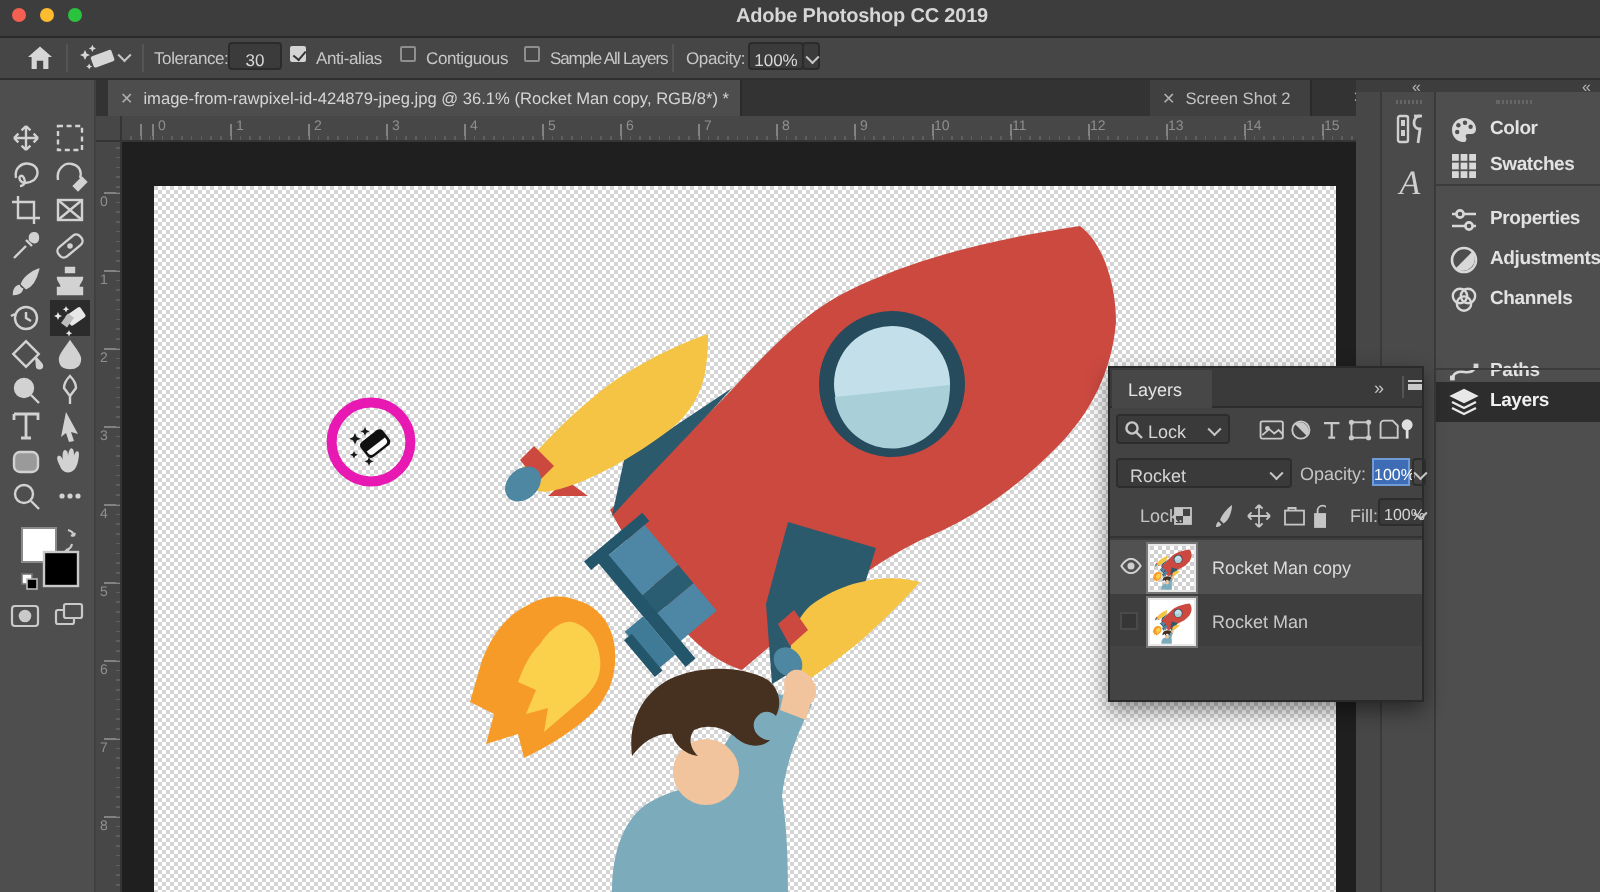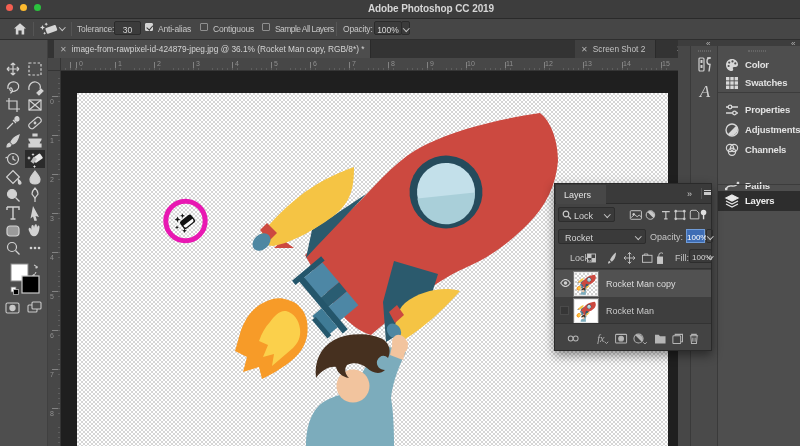--- a/index.html
+++ b/index.html
@@ -515,37 +515,15 @@
         <div class="abs" style="left:5px;top:9px;width:9px;height:9px;background:#363636;border:1px solid #4a4a4a;"></div>
         <div class="abs" style="left:19px;top:2px;width:24px;height:24px;background:#ffffff;border:1px solid #e8e8e8;outline:1px solid #777;">
           <svg width="22" height="22" viewBox="225 83 340 366">
               <use href="#art"></use>
             </svg>
         </div>
         <span class="abs" style="left:51px;top:9px;color:#c9c9c9;">Rocket Man</span>
       </div>
     </div>
 
-    <div class="abs" style="left:0;top:139px;width:156px;height:27px;background:#434343;border-top:1px solid #333;">
-      <svg class="abs" style="left:5px;top:9px" width="146" height="11" viewBox="0 0 146 12">
-        <g stroke="#b5b5b5" fill="none" stroke-width="1.1">
-          <circle cx="5" cy="6" r="2.6"></circle>
-            <circle cx="10.5" cy="6" r="2.6"></circle>
-          <text x="34" y="10" font-size="11" font-style="italic" fill="#b5b5b5" stroke="none" font-family="Liberation Serif, serif">fx</text>
-          <path d="M42,9.5 l2,2 2,-2" stroke-width="1"></path>
-          <rect x="54" y="1.5" width="12" height="9.5" rx="1"></rect>
-            <circle cx="60" cy="6.2" r="2.6" fill="#b5b5b5"></circle>
-          <circle cx="79" cy="6" r="5"></circle>
-            <path d="M75.5,2.5 A5,5 0 0 1 82.5,9.5 Z" fill="#b5b5b5" stroke="none"></path>
-            <path d="M84,10 l2,2 2,-2" stroke-width="1"></path>
-          <path d="M97,3.5 v-1.5 h4 l1.5,1.5 h6 v8 h-11.5 z" fill="#b5b5b5" stroke="none"></path>
-          <rect x="116.5" y="3" width="8.5" height="8.5" rx="1"></rect>
-            <path d="M119,3 v-1.5 h8 v8 h-1.5"></path>
-          <g transform="translate(134,0)">
-              <path d="M1,3 h9 M3,3 v-1.5 h5 v1.5 M2,3 l0.8,8.5 h5.4 l0.8,-8.5"></path>
-              <path d="M4,5 v4.5 M5.5,5 v4.5 M7,5 v4.5" stroke-width="0.8"></path>
-            </g>
-        </g>
-      </svg>
-    </div>
   </div>
 
 </div>
 
 </body></html>

